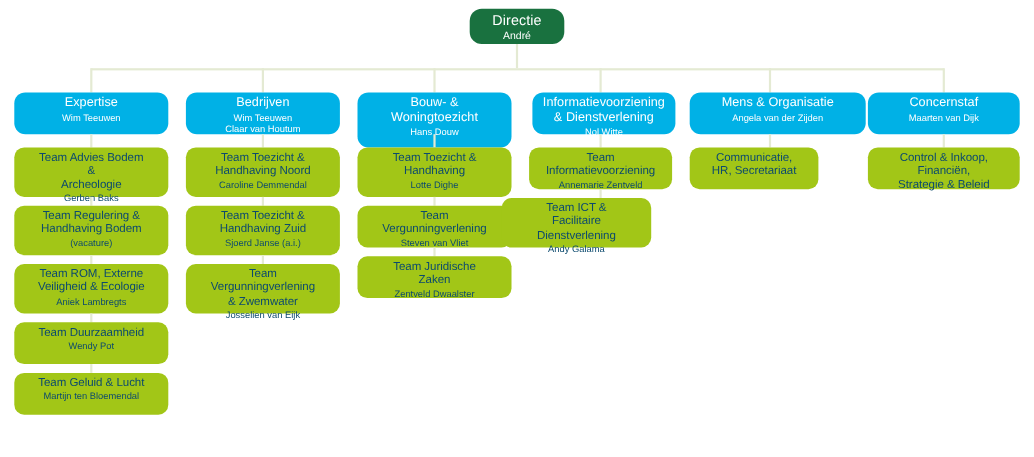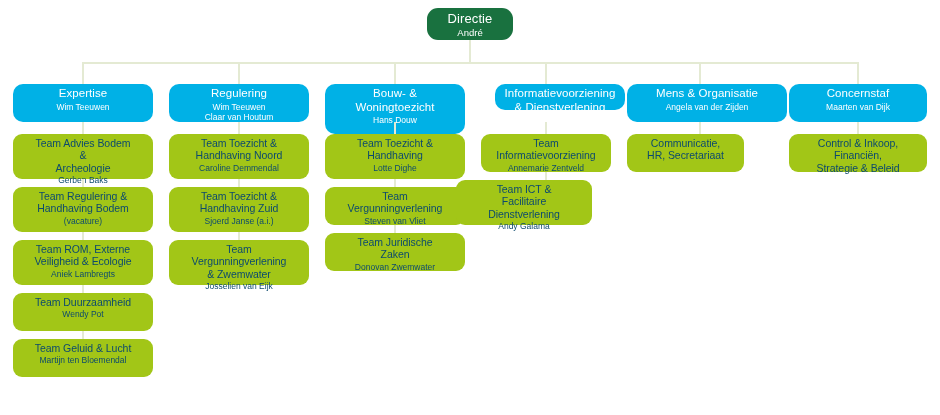--- a/index.html
+++ b/index.html
@@ -132,21 +132,21 @@
       <div class="node-title">Team Duurzaamheid</div>
       <div class="node-person">Wendy Pot</div>
     </div>
     <div class="conn conn-v" style="left: 82px; top: 331px; height: 8px;"></div>
     <div class="node node-team" style="left: 13px; top: 339px; width: 140px; height: 38px;">
       <div class="node-title">Team Geluid &amp; Lucht</div>
       <div class="node-person">Martijn ten Bloemendal</div>
     </div>
     <div class="conn conn-v" style="left: 238px; top: 62px; height: 22px;"></div>
     <div class="node node-dept" style="left: 169px; top: 84px; width: 140px; height: 38px;">
-      <div class="node-title">Regulering</div>
+      <div class="node-title">Bedrijven</div>
       <div class="node-person">Wim Teeuwen
 Claar van Houtum</div>
     </div>
     <div class="conn conn-v" style="left: 238px; top: 122px; height: 12px;"></div>
     <div class="node node-team" style="left: 169px; top: 134px; width: 140px; height: 45px;">
       <div class="node-title">Team Toezicht &amp;
 Handhaving Noord</div>
       <div class="node-person">Caroline Demmendal</div>
     </div>
     <div class="conn conn-v" style="left: 238px; top: 179px; height: 8px;"></div>
@@ -174,24 +174,24 @@
       <div class="node-person">Lotte Dighe</div>
     </div>
     <div class="conn conn-v" style="left: 394px; top: 179px; height: 8px;"></div>
     <div class="node node-team" style="left: 325px; top: 187px; width: 140px; height: 38px;">
       <div class="node-title">Team Vergunningverlening</div>
       <div class="node-person">Steven van Vliet</div>
     </div>
     <div class="conn conn-v" style="left: 394px; top: 225px; height: 8px;"></div>
     <div class="node node-team" style="left: 325px; top: 233px; width: 140px; height: 38px;">
       <div class="node-title">Team Juridische Zaken</div>
-      <div class="node-person">Donovan Zwemwater</div>
+      <div class="node-person">Zentveld Dwaalster</div>
     </div>
     <div class="conn conn-v" style="left: 545px; top: 62px; height: 22px;"></div>
-    <div class="node node-dept" style="left: 495px; top: 84px; width: 130px; height: 26px; gap: 10px;">
+    <div class="node node-dept" style="left: 484px; top: 84px; width: 130px; height: 38px;">
       <div class="node-title">Informatievoorziening
 &amp; Dienstverlening</div>
       <div class="node-person">Nol Witte</div>
     </div>
     <div class="conn conn-v" style="left: 545px; top: 122px; height: 12px;"></div>
     <div class="node node-team" style="left: 481px; top: 134px; width: 130px; height: 38px;">
       <div class="node-title">Team Informatievoorziening</div>
       <div class="node-person">Annemarie Zentveld</div>
     </div>
     <div class="conn conn-v" style="left: 545px; top: 172px; height: 8px;"></div>

